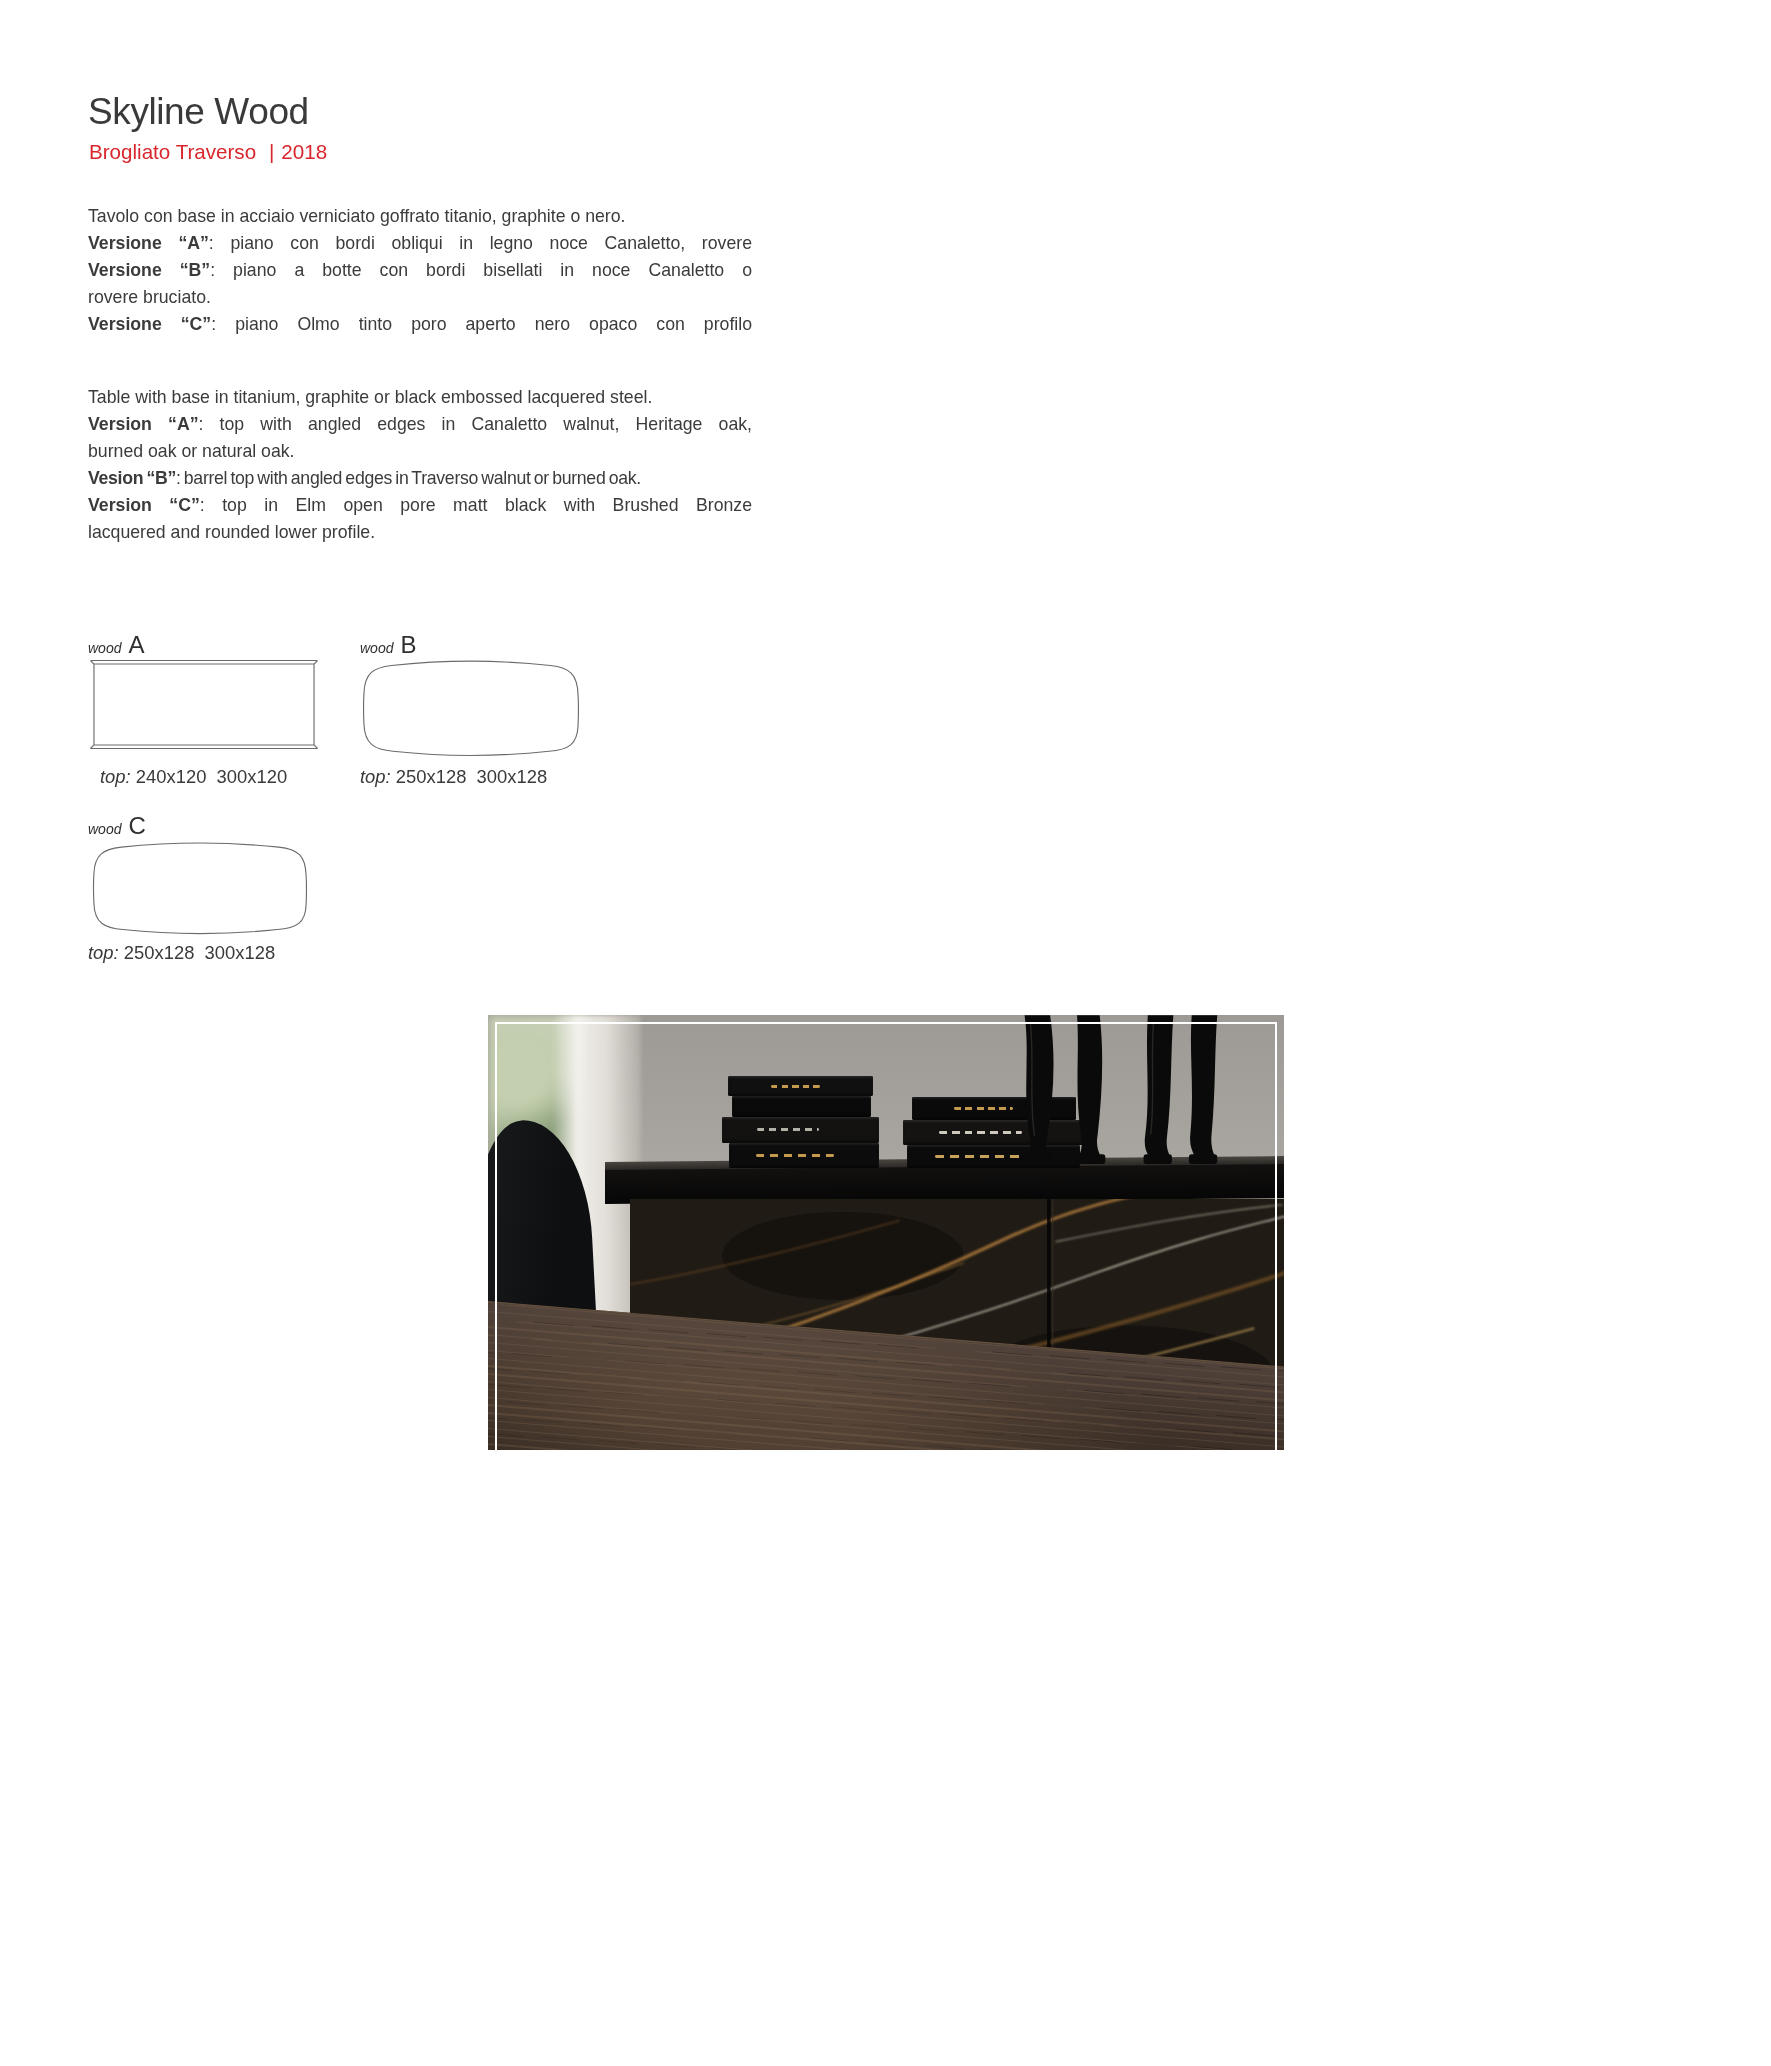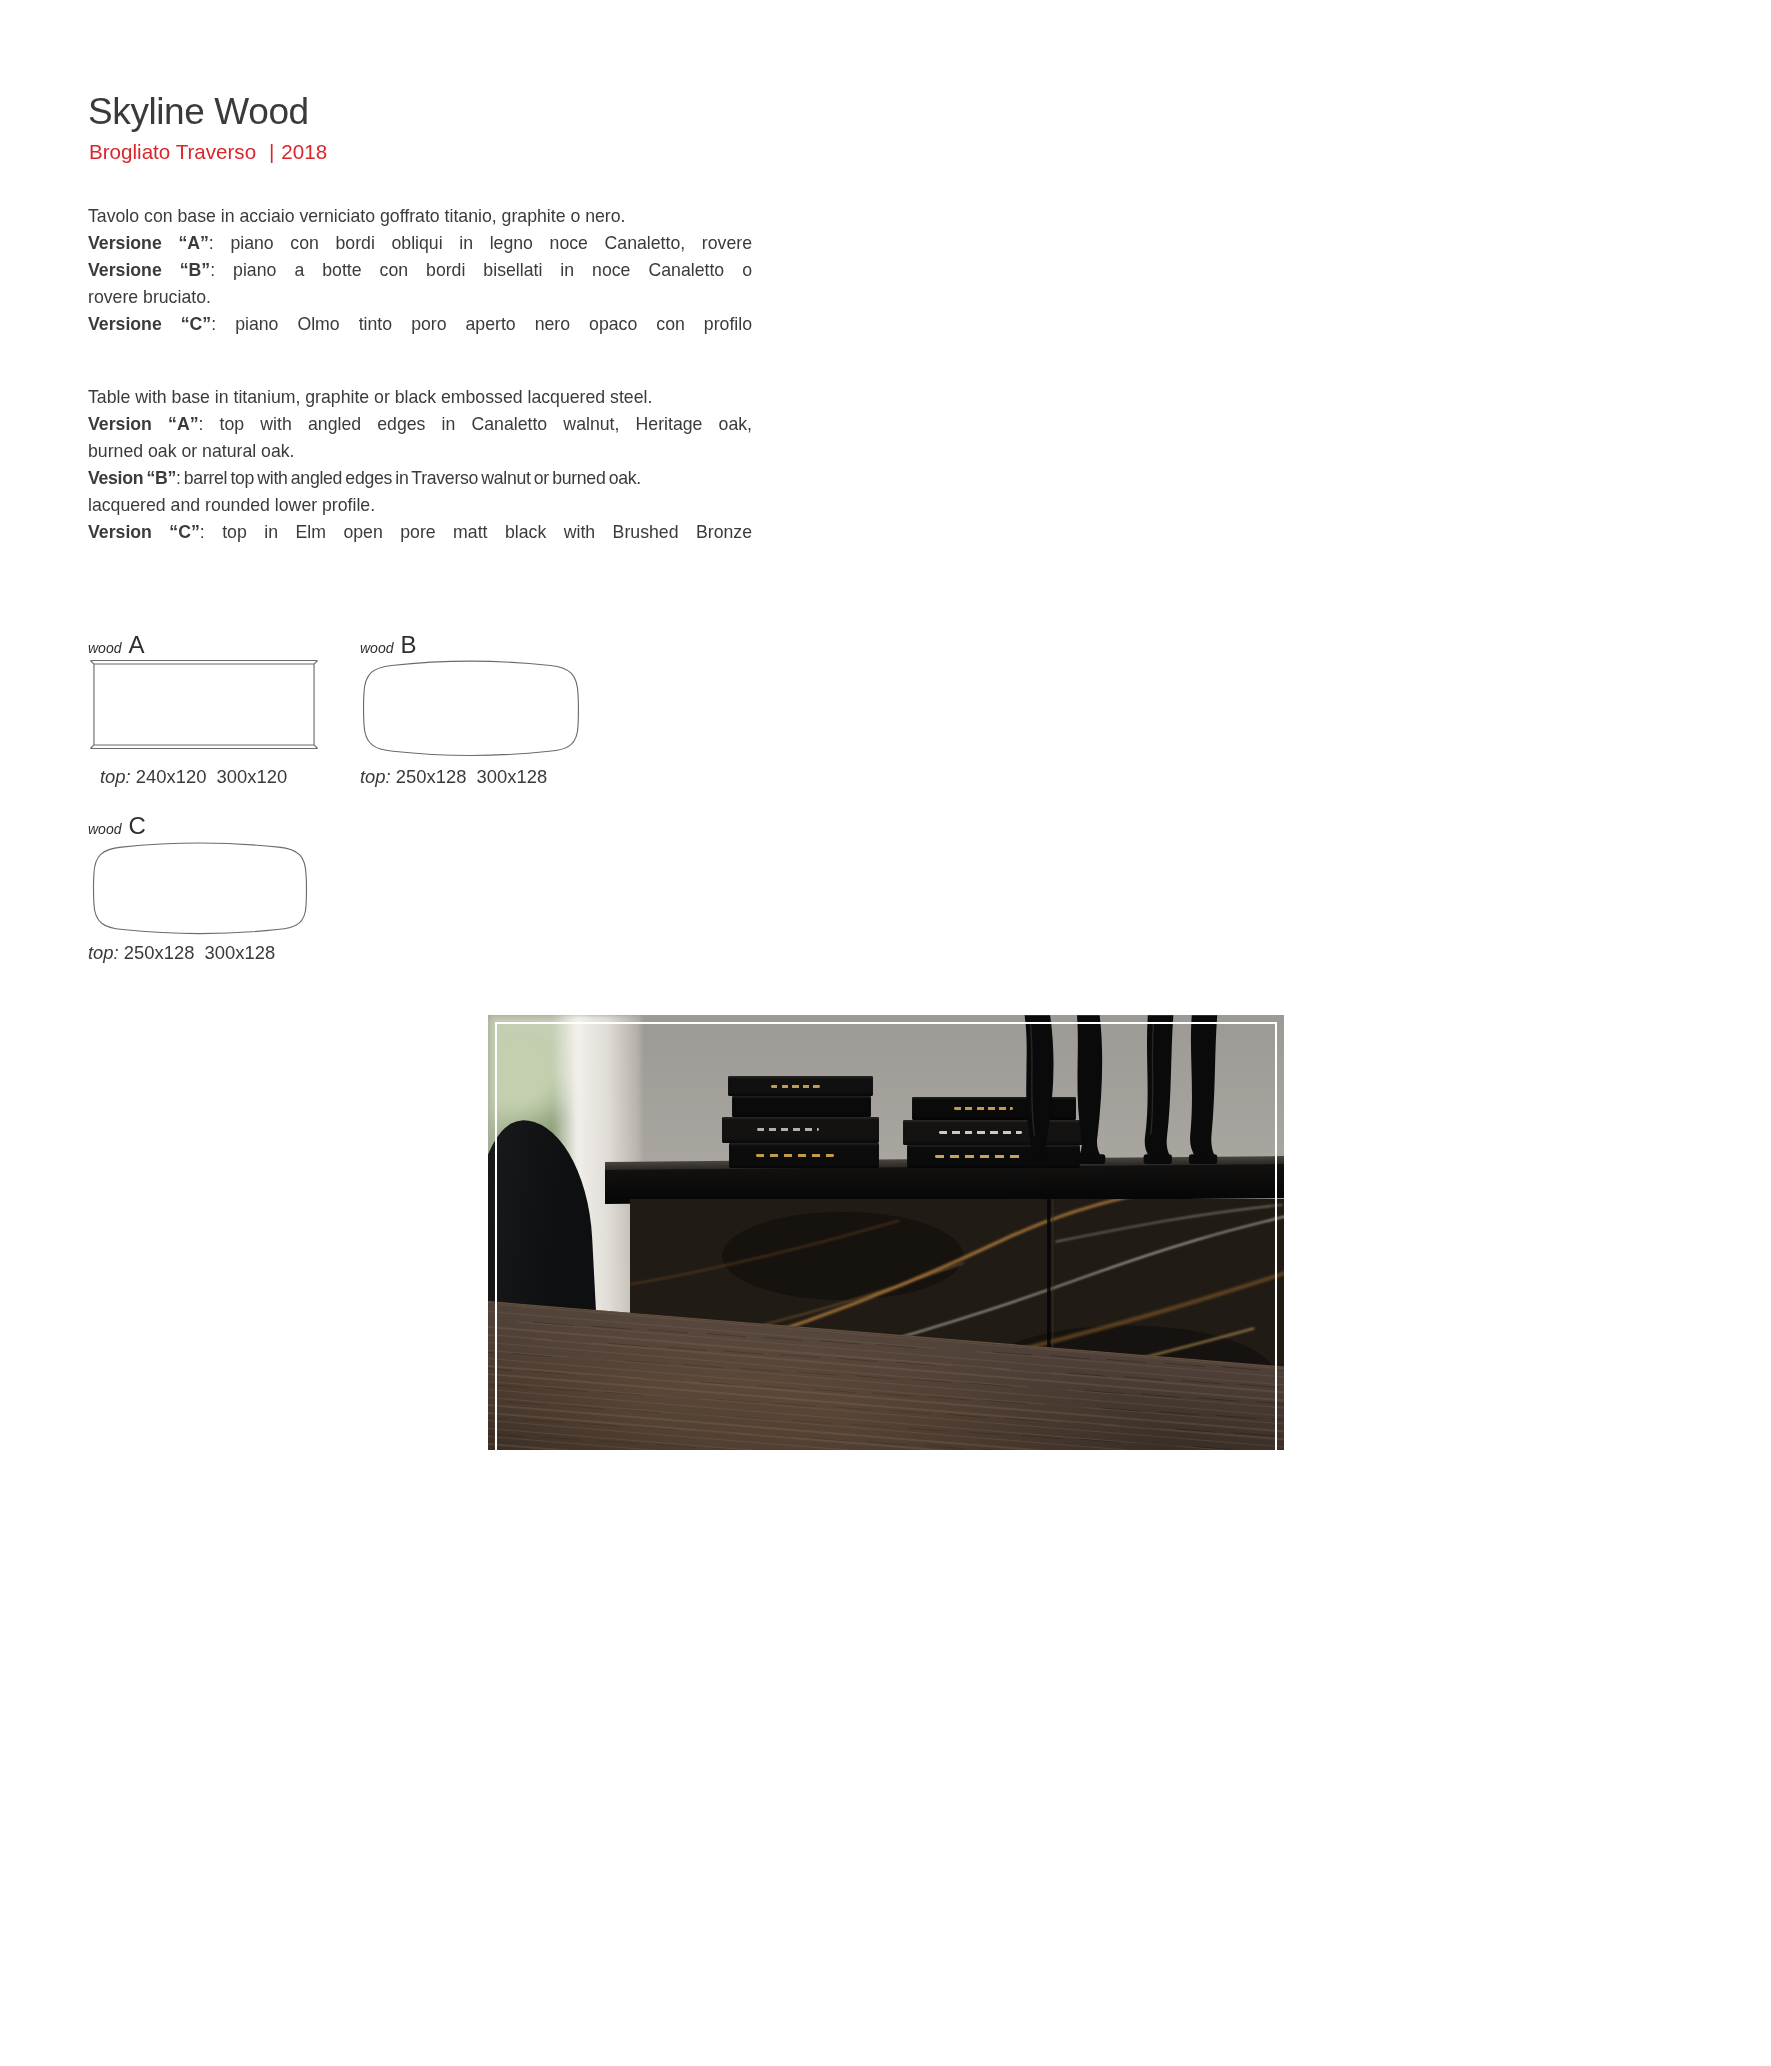--- a/index.html
+++ b/index.html
@@ -138,22 +138,22 @@
       <div class="line just"><span class="b">Versione “A”</span><span>: piano con bordi obliqui in legno noce Canaletto, rovere</span></div>
       <div class="line just"><span class="b">Versione “B”</span><span>: piano a botte con bordi bisellati in noce Canaletto o</span></div>
       <div class="line"><span>rovere bruciato.</span></div>
       <div class="line just"><span class="b">Versione “C”</span><span>: piano Olmo tinto poro aperto nero opaco con profilo</span></div>
     </section>
   <section class="desc desc-en">
       <div class="line"><span>Table with base in titanium, graphite or black embossed lacquered steel.</span></div>
       <div class="line just"><span class="b">Version “A”</span><span>: top with angled edges in Canaletto walnut, Heritage oak,</span></div>
       <div class="line"><span>burned oak or natural oak.</span></div>
       <div class="line tight"><span class="b">Vesion “B”</span><span>: barrel top with angled edges in Traverso walnut or burned oak.</span></div>
+      <div class="line just"><span class="b">Version “C”</span><span>: top in Elm open pore matt black with Brushed Bronze</span></div>
       <div class="line"><span>lacquered and rounded lower profile.</span></div>
-      <div class="line just"><span class="b">Version “C”</span><span>: top in Elm open pore matt black with Brushed Bronze</span></div>
     </section>
 
   <div class="diag-label" id="label-a"><span class="wood">wood</span><span class="letter">A</span></div>
   <svg class="diag-shape" id="shape-a" width="230" height="91" viewBox="0 0 324 128">
     <path d="M2,2 H322 M7,7 H317 M2,126 H322 M7,121 H317 M2,2 L7,7 M322,2 L317,7 M2,126 L7,121 M322,126 L317,121 M7,7 V121 M317,7 V121" fill="none" stroke="#6b6b6b" stroke-width="1.6"></path>
   </svg>
   <div class="dim-label" id="dims-a"><span class="top-word">top:</span><span> 240x120  300x120</span></div>
 
   <div class="diag-label" id="label-b"><span class="wood">wood</span><span class="letter">B</span></div>
   <svg class="diag-shape" id="shape-b" width="224" height="98" viewBox="0 0 316 138">

